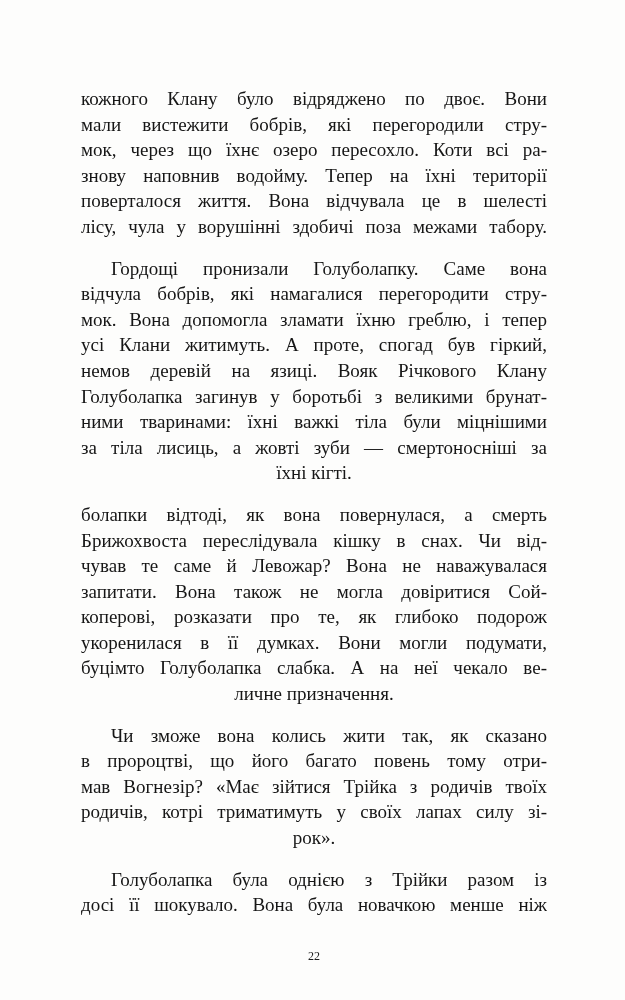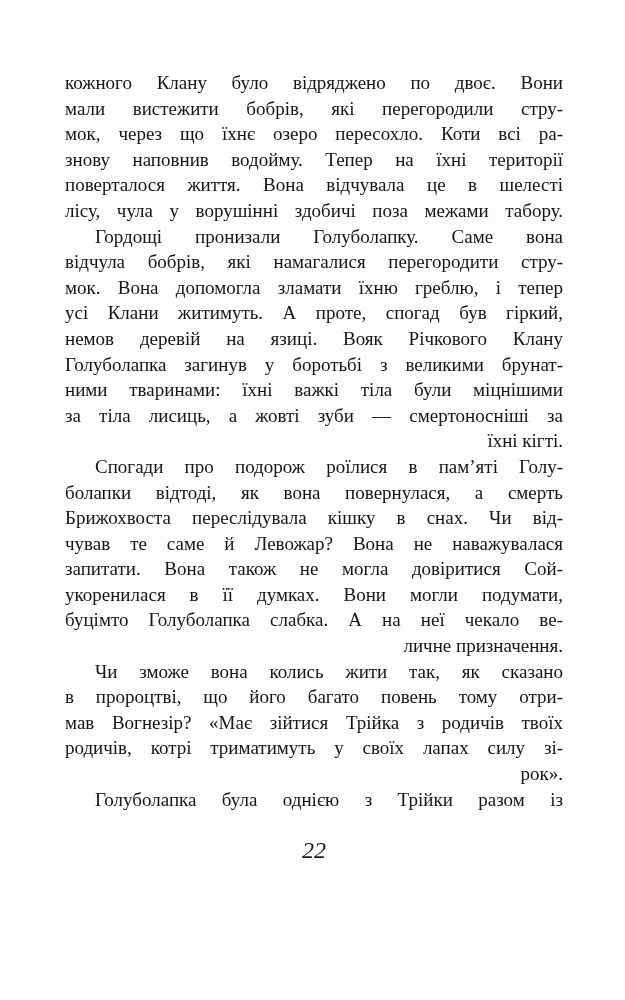--- a/index.html
+++ b/index.html
@@ -15,43 +15,42 @@
     box-sizing: border-box;
     padding: 70px 62px 0 65px;
     font-family: "Liberation Serif", "DejaVu Serif", serif;
     color: #161616;
     overflow: hidden;
   }
   .page-text {
     width: 498px;
   }
   .paragraph {
-    margin: 0;
+    margin: 16px;
   }
   .line {
     font-size: 19px;
     line-height: 25.6px;
-    text-align: right;
+    text-align: center;
     white-space: normal;
   }
   
   .line.fill {
     text-align: justify;
     text-align-last: justify;
   }
   .line.indent {
     text-indent: 30px;
   }
   .page-number {
     margin-top: 26px;
     text-align: center;
-    font-size: 24px;
+    font-size: 12px;
     line-height: 24px;
     color: #1a1a1a;
-    font-style: italic;
   }
 </style>
 </head>
 <body>
 
 <div class="page">
   <div class="page-text">
       <div class="paragraph">
         <div class="line fill">кожного Клану було відряджено по двоє. Вони</div>
         <div class="line fill">мали вистежити бобрів, які перегородили стру-</div>
@@ -65,34 +64,35 @@
         <div class="line fill">відчула бобрів, які намагалися перегородити стру-</div>
         <div class="line fill">мок. Вона допомогла зламати їхню греблю, і тепер</div>
         <div class="line fill">усі Клани житимуть. А проте, спогад був гіркий,</div>
         <div class="line fill">немов деревій на язиці. Вояк Річкового Клану</div>
         <div class="line fill">Голуболапка загинув у боротьбі з великими брунат-</div>
         <div class="line fill">ними тваринами: їхні важкі тіла були міцнішими</div>
         <div class="line fill">за тіла лисиць, а жовті зуби — смертоносніші за</div>
         <div class="line">їхні кігті.</div>
       </div>
       <div class="paragraph">
-        <div class="line fill indent">Спогади про подорож роїлися в пам’яті Голу-</div>
         <div class="line fill">болапки відтоді, як вона повернулася, а смерть</div>
         <div class="line fill">Брижохвоста переслідувала кішку в снах. Чи від-</div>
         <div class="line fill">чував те саме й Левожар? Вона не наважувалася</div>
         <div class="line fill">запитати. Вона також не могла довіритися Сой-</div>
+        <div class="line fill">коперові, розказати про те, як глибоко подорож</div>
         <div class="line fill">укоренилася в її думках. Вони могли подумати,</div>
         <div class="line fill">буцімто Голуболапка слабка. А на неї чекало ве-</div>
         <div class="line">личне призначення.</div>
       </div>
       <div class="paragraph">
         <div class="line fill indent">Чи зможе вона колись жити так, як сказано</div>
         <div class="line fill">в пророцтві, що його багато повень тому отри-</div>
         <div class="line fill">мав Вогнезір? «Має зійтися Трійка з родичів твоїх</div>
         <div class="line fill">родичів, котрі триматимуть у своїх лапах силу зі-</div>
         <div class="line">рок».</div>
       </div>
       <div class="paragraph">
         <div class="line fill indent">Голуболапка була однією з Трійки разом із</div>
+        <div class="line fill">досі її шокувало. Вона була новачкою менше ніж</div>
       </div>
     </div>
   <div class="page-number">22</div>
 </div>
 
 </body></html>

